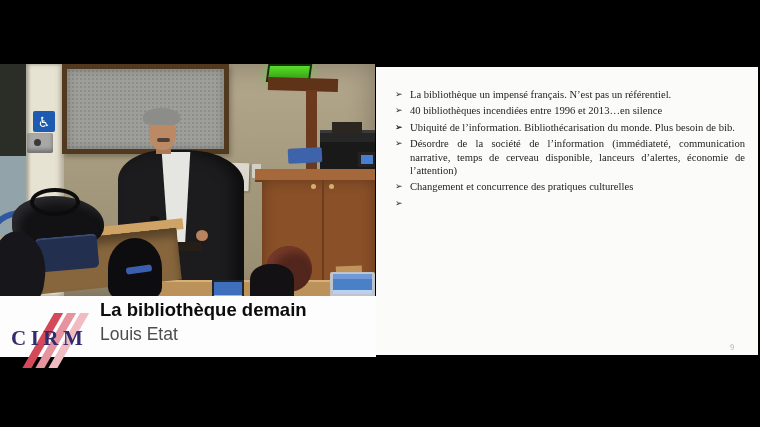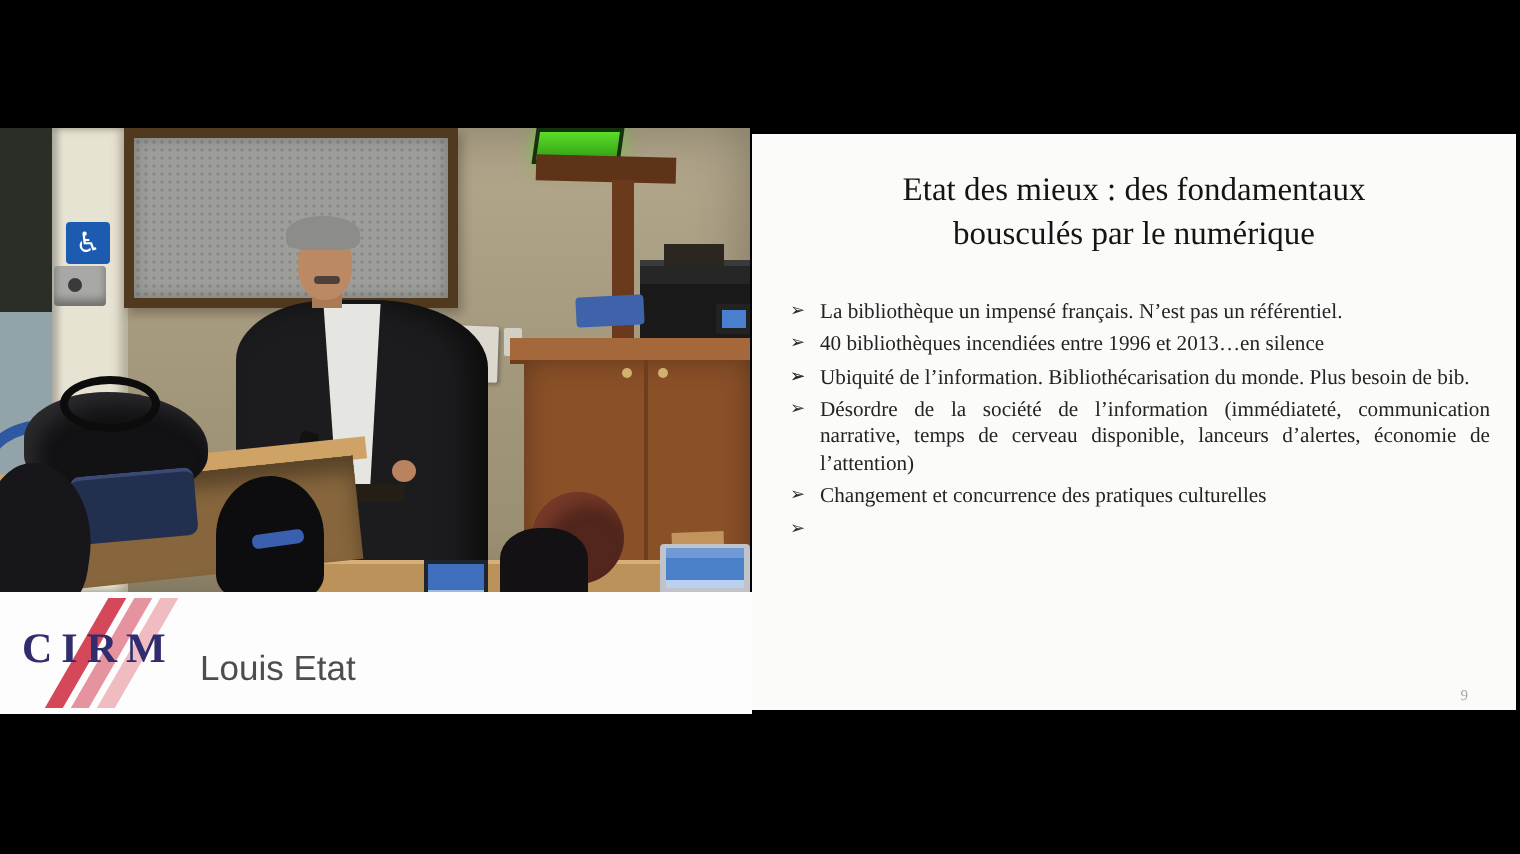--- a/index.html
+++ b/index.html
@@ -17,21 +17,21 @@
   #slide .title{margin-top:17px;text-align:center;font-family:"Liberation Serif","DejaVu Serif",serif;
                 font-size:16.5px;line-height:22.4px;color:#141414;}
   #slide ul{list-style:none;margin:21px 13px 0 19px;padding:0;}
   #slide li{position:relative;padding-left:15px;margin-bottom:3px;text-align:justify;
             font-family:"Liberation Serif","DejaVu Serif",serif;font-size:10.6px;line-height:13.4px;color:#232323;}
   #slide li .bm{position:absolute;left:0;top:0;font-family:"DejaVu Sans",sans-serif;font-size:9px;color:#2b2b2b;}
   #pagenum{right:24px;bottom:3px;font-family:"Liberation Serif",serif;font-size:7.5px;color:#a8a8a8;}
 
   
   #band{left:0;top:296px;width:376px;height:61px;background:#fdfdfd;}
-  #logo{left:6px;top:299px;width:86px;height:55px;overflow:hidden;text-align:center;}
+  #logo{left:6px;top:313px;width:86px;height:55px;overflow:hidden;text-align:center;}
   .stripe{position:absolute;top:-2px;width:9px;height:60px;transform:skewX(-30deg);}
   #logo .txt{position:absolute;left:5px;top:13px;font-family:"Liberation Serif","DejaVu Serif",serif;
              font-weight:bold;font-size:21px;letter-spacing:4.5px;color:#302c6e;}
   #cap-title{left:100px;top:299px;font-weight:bold;font-size:18.5px;color:#0c0c0c;}
   #cap-speaker{left:100px;top:324px;font-size:17.5px;color:#4d4d4d;}
 </style>
 </head>
 <body>
 
 <div id="stage">
@@ -100,38 +100,35 @@
     <div class="abs" style="left:266px;top:182px;width:46px;height:46px;background:#52261c;border-radius:50%;box-shadow:inset 6px 6px 8px rgba(140,70,48,.6);"></div>
     <div class="abs" style="left:250px;top:200px;width:44px;height:34px;background:#131114;border-radius:45% 45% 8% 8%;"></div>
 
     <div class="abs" style="left:212px;top:216px;width:32px;height:17px;background:#20242c;padding:0;"></div>
     <div class="abs" style="left:214px;top:218px;width:28px;height:13px;background:#3f6fbc;border-bottom:3px solid #9fb8dd;"></div>
     <div class="abs" style="left:330px;top:208px;width:45px;height:25px;background:#c0c4ca;border-radius:2px;"></div>
     <div class="abs" style="left:333px;top:210px;width:39px;height:20px;background:#4a80c8;box-shadow:inset 0 5px 0 #6f9ad6, inset 0 -4px 0 #b9d0ee;"></div>
   </div>
 
   <div id="slide" class="abs">
-    <div class="title">
-      <div>Etat des mieux : des fondamentaux</div>
-      <div>bousculés par le numérique</div>
-    </div>
     <ul>
       <li><span class="bm">➢</span><span>La bibliothèque un impensé français. N’est pas un référentiel.</span></li>
       <li><span class="bm">➢</span><span>40 bibliothèques incendiées entre 1996 et 2013…en silence</span></li>
       <li><span class="bm">➢</span></li>
       <li><span class="bm">➢</span><span>Ubiquité de l’information. Bibliothécarisation du monde. Plus besoin de bib.</span></li>
       <li><span class="bm">➢</span><span>Désordre de la société de l’information (immédiateté, communication narrative, temps de cerveau disponible, lanceurs d’alertes, économie de l’attention)</span></li>
       <li><span class="bm">➢</span><span>Changement et concurrence des pratiques culturelles</span></li>
       <li><span class="bm">➢</span></li>
     </ul>
     <div id="pagenum" class="abs">9</div>
   </div>
 
   <div id="band" class="abs"></div>
   <div id="logo" class="abs">
     <div class="stripe" style="left:32px;background:#d4485a;"></div>
     <div class="stripe" style="left:45px;background:#e5939e;"></div>
     <div class="stripe" style="left:58px;background:#f0bcc1;"></div>
     <span class="txt">CIRM</span>
   </div>
+  <div id="cap-title" class="abs">La bibliothèque demain</div>
   <div id="cap-speaker" class="abs">Louis Etat</div>
 
 </div>
 
 </body></html>

